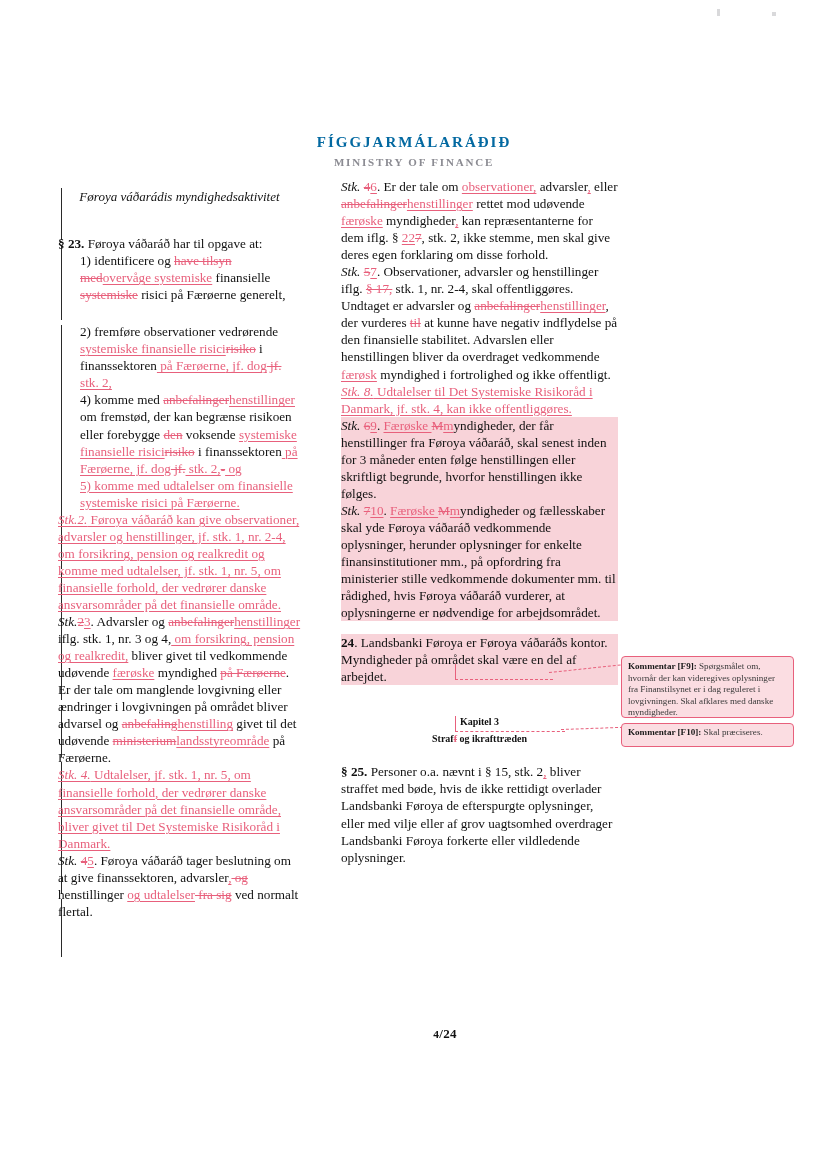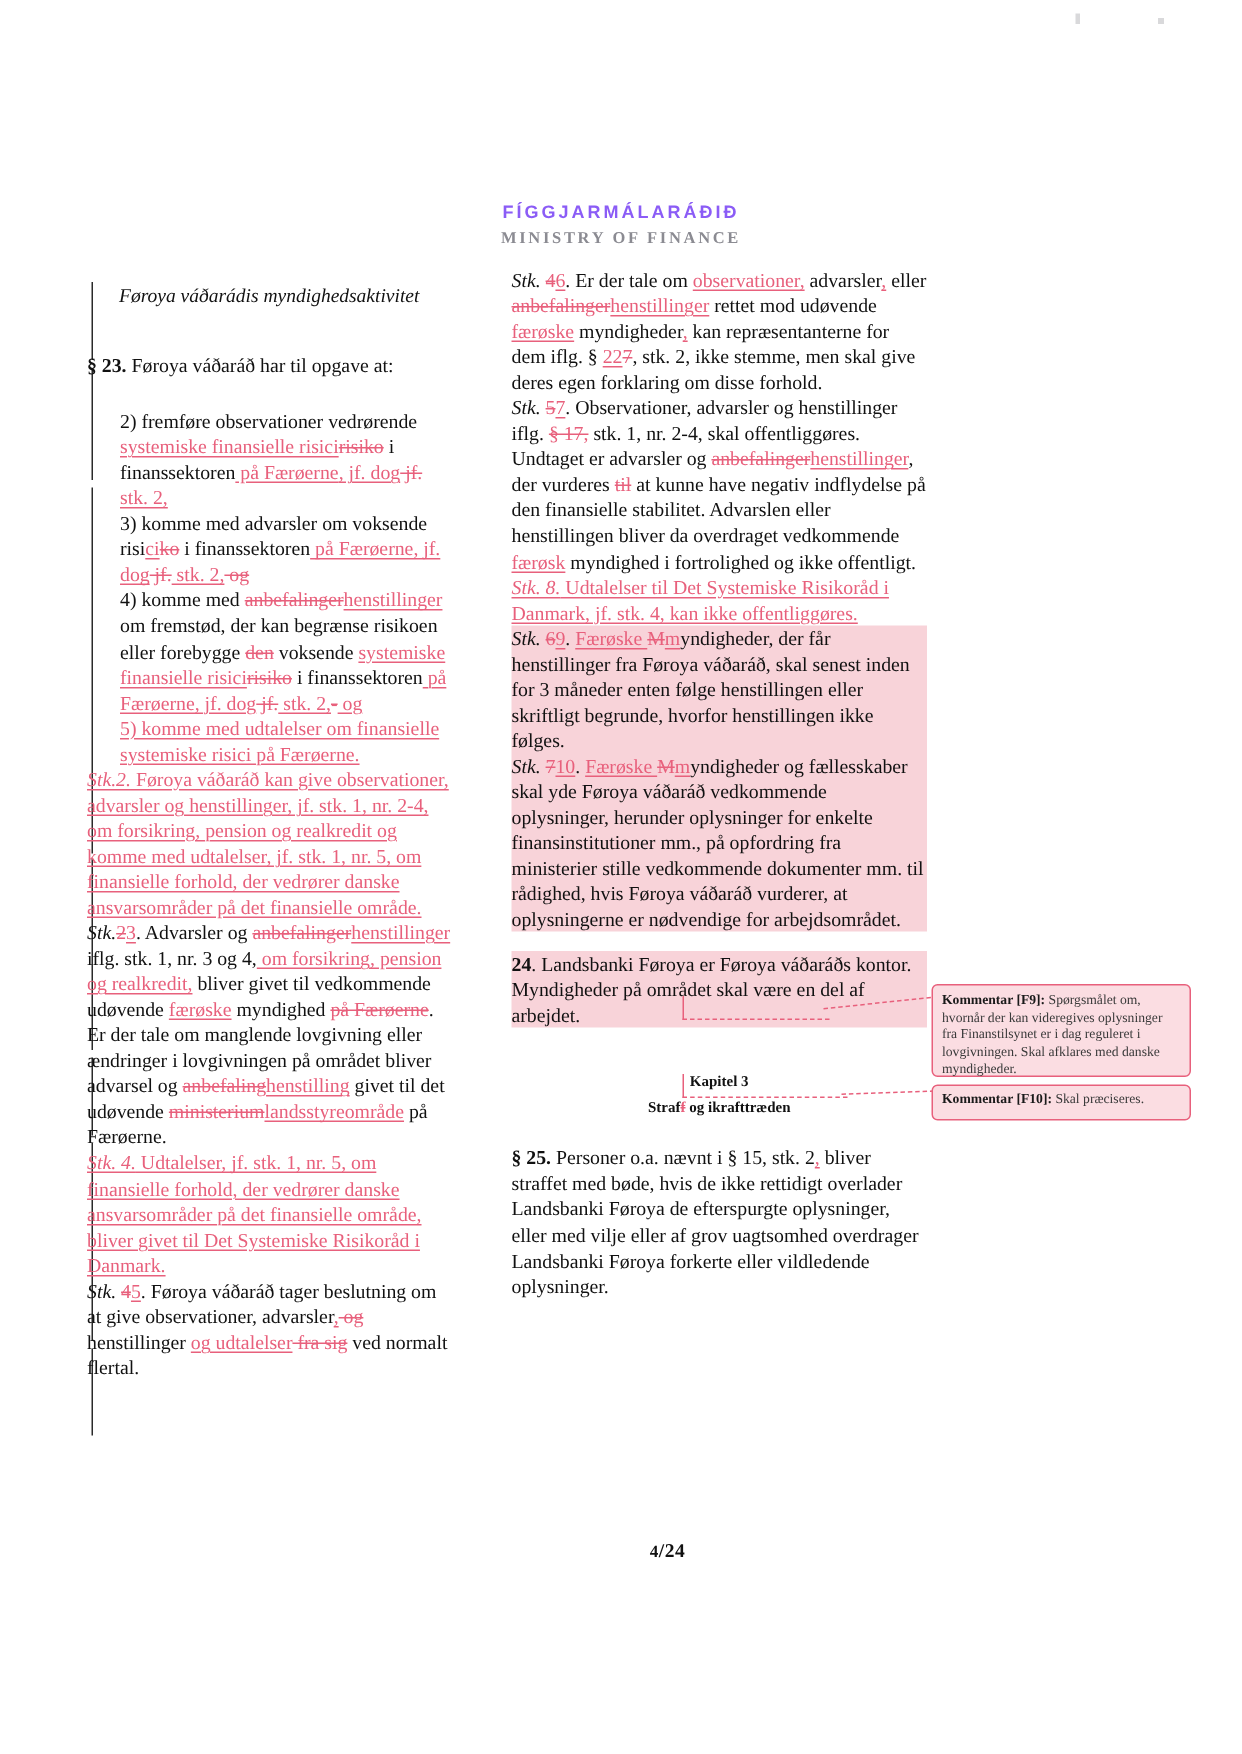--- a/index.html
+++ b/index.html
@@ -32,24 +32,24 @@
   }
 
   
   #letterhead {
     position: absolute;
     left: 0; top: 134px;
     width: 828px;
     text-align: center;
   }
   #letterhead .lh-main {
-    font-family: Liberation Sans, sans-serif;
-    font-size: 12px;
+    font-family: Liberation Serif, serif;
+    font-size: 15px;
     letter-spacing: 2.0px;
-    color: #8b5cf6;
+    color: #0369a1;
     font-weight: 700;
     white-space: nowrap;
   }
   #letterhead .lh-sub {
     font-family: "Liberation Serif", serif;
     font-size: 11px;
     letter-spacing: 1.8px;
     color: #8b8b92;
     font-weight: 700;
     margin-top: 5px;
@@ -163,49 +163,49 @@
   <div class="changebar" style="left:61px; top:899px; height:58px;"></div>
 
   <div class="col" id="col-left">
 
     <p class="p ital" style="text-align:center; margin-bottom:30px; font-size:13px;">Føroya váðarádis myndighedsaktivitet</p>
 
     <p class="p">
       <span class="bold">§ 23.</span><span> Føroya váðaráð har til opgave at:</span>
     </p>
 
+    <p class="p" style="padding-left:22px; text-indent:0;">
+      <span>1) identificere og </span><span class="del">have tilsyn med</span><span class="ins">overvåge</span><span class="ins"> systemiske</span><span> finansielle </span><span class="del">systemiske</span><span> risici på Færøerne generelt,</span>
+    </p>
 
     <p class="p" style="padding-left:22px;margin-top:20px;">
       <span>2) fremføre observationer vedrørende </span><span class="ins">systemiske finansielle risici</span><span class="del">risiko</span><span> i finanssektoren</span><span class="ins"> på Færøerne</span><span class="ins">, jf. dog</span><span class="del"> jf.</span><span class="ins"> stk. 2,</span>
     </p>
 
-    <p class="p" style="padding-left:22px;">
-      <span>3) komme med advarsler om voksende risi</span><span class="ins">ci</span><span class="del">ko</span><span> i finanssektoren</span><span class="ins"> på Færøerne, jf. dog</span><span class="del"> jf.</span><span class="ins"> stk. 2,</span><span class="del"> og</span>
-    </p>
 
     <p class="p" style="padding-left:22px;">
       <span>4) komme med </span><span class="del">anbefalinger</span><span class="ins">henstillinger</span><span> om fremstød, der kan begrænse risikoen eller forebygge </span><span class="del">den</span><span> voksende </span><span class="ins">systemiske finansielle risici</span><span class="del">risiko</span><span> i finanssektoren</span><span class="ins"> på Færøerne, jf. dog</span><span class="del"> jf.</span><span class="ins"> stk. 2,</span><span class="del">-</span><span class="ins"> og</span>
     </p>
 
     <p class="p ins" style="padding-left:22px;">5) komme med udtalelser om finansielle systemiske risici på Færøerne.</p>
 
     <p class="p">
       <span class="ins ital">Stk.2.</span><span class="ins"> Føroya váðaráð kan give observationer, advarsler og henstillinger, jf. stk. 1, nr. 2-4, om forsikring, pension og realkredit og komme med udtalelser, jf. stk. 1, nr. 5, om finansielle forhold, der vedrører danske ansvarsområder på det finansielle område.</span>
     </p>
 
     <p class="p">
       <span class="ital">Stk.</span><span class="del">2</span><span class="ins">3</span><span>. Advarsler og </span><span class="del">anbefalinger</span><span class="ins">henstillinger</span><span> iflg. stk. 1, nr. 3 og 4,</span><span class="ins"> om forsikring, pension og realkredit,</span><span> bliver givet til vedkommende udøvende </span><span class="ins">færøske</span><span> myndighed </span><span class="del">på Færøerne</span><span>. Er der tale om manglende lovgivning eller ændringer i lovgivningen på området bliver advarsel og </span><span class="del">anbefaling</span><span class="ins">henstilling</span><span> givet til det udøvende </span><span class="del">ministerium</span><span class="ins">landsstyreområde</span><span> på Færøerne.</span>
     </p>
 
     <p class="p">
       <span class="ins ital">Stk. 4.</span><span class="ins"> Udtalelser, jf. stk. 1, nr. 5, om finansielle forhold, der vedrører danske ansvarsområder på det finansielle område, bliver givet til Det Systemiske Risikoråd i Danmark.</span>
     </p>
 
     <p class="p">
-      <span class="ital">Stk. </span><span class="del">4</span><span class="ins">5</span><span>. Føroya váðaráð tager beslutning om at give observationer, advarsler</span><span class="ins">,</span><span class="del"> og</span><span> henstillinger </span><span class="ins">og udtalelser</span><span class="del"> fra sig</span><span> ved normalt flertal.</span>
+      <span class="ital">Stk. </span><span class="del">4</span><span class="ins">5</span><span>. Føroya váðaráð tager beslutning om at give finanssektoren, advarsler</span><span class="ins">,</span><span class="del"> og</span><span> henstillinger </span><span class="ins">og udtalelser</span><span class="del"> fra sig</span><span> ved normalt flertal.</span>
     </p>
 
   </div>
 
   <div class="col" id="col-right">
 
     <p class="p">
       <span class="ital">Stk. </span><span class="del">4</span><span class="ins">6</span><span>. Er der tale om </span><span class="ins">observationer,</span><span> advarsler</span><span class="ins">,</span><span> eller </span><span class="del">anbefalinger</span><span class="ins">henstillinger</span><span> rettet mod udøvende</span><span class="ins"> færøske</span><span> myndigheder</span><span class="ins">,</span><span> kan repræsentanterne for dem iflg. § </span><span class="ins">22</span><span class="del">7</span><span>, stk. 2, ikke stemme, men skal give deres egen forklaring om disse forhold.</span>
     </p>
 

